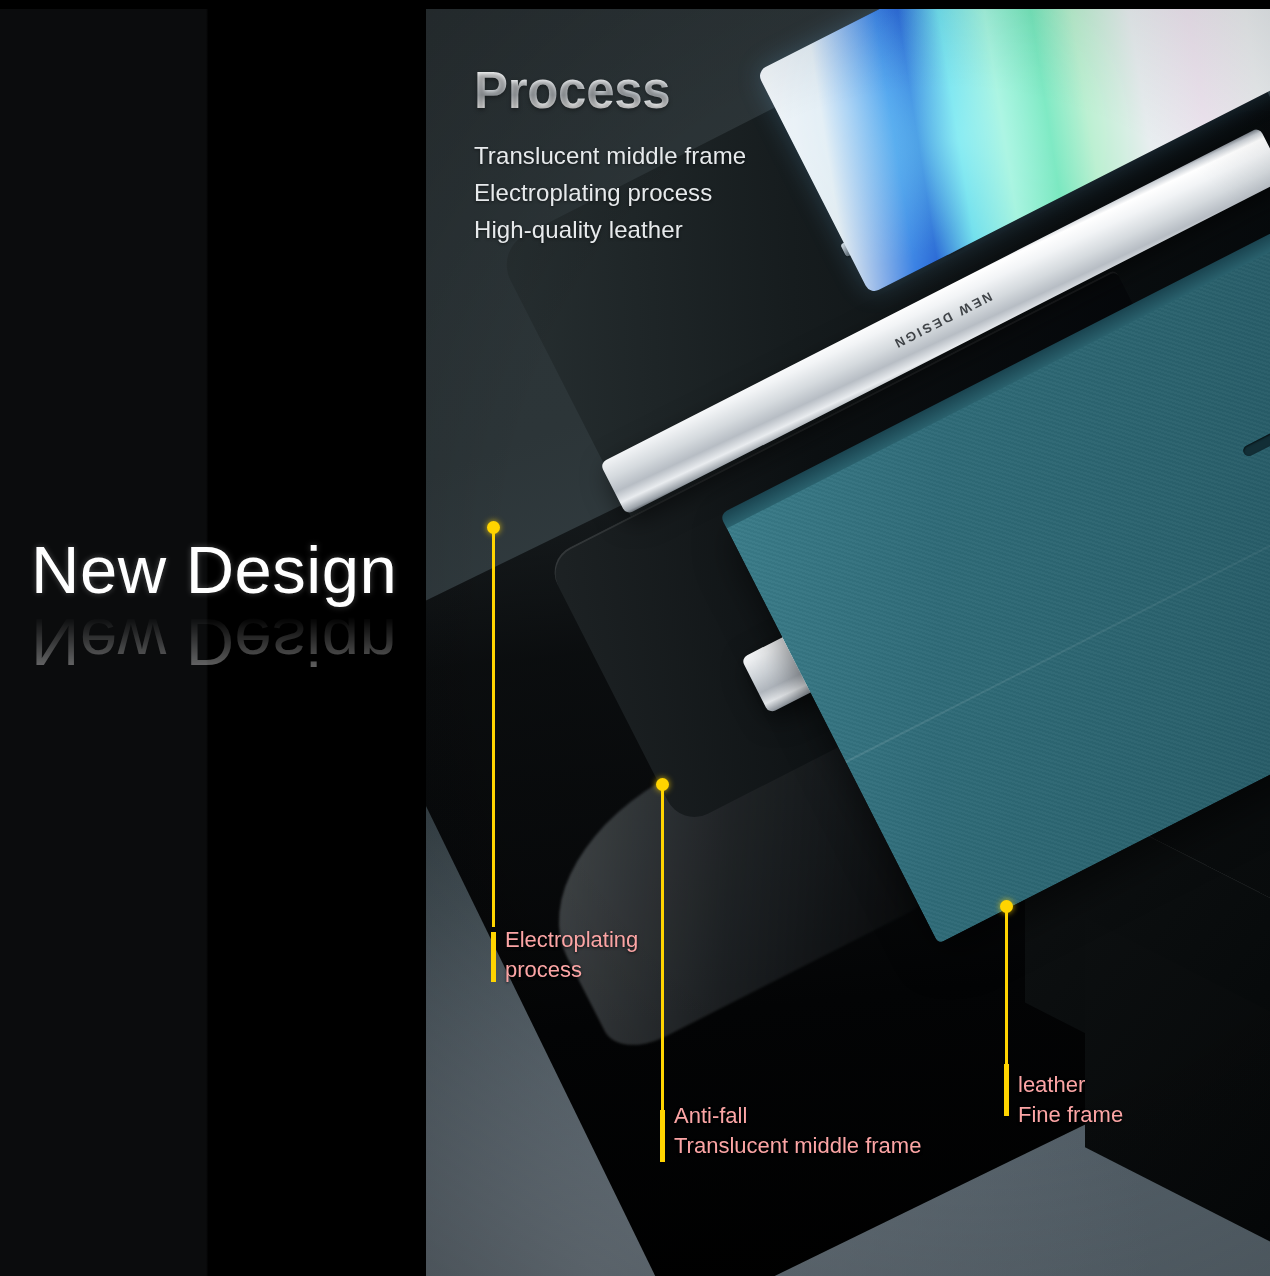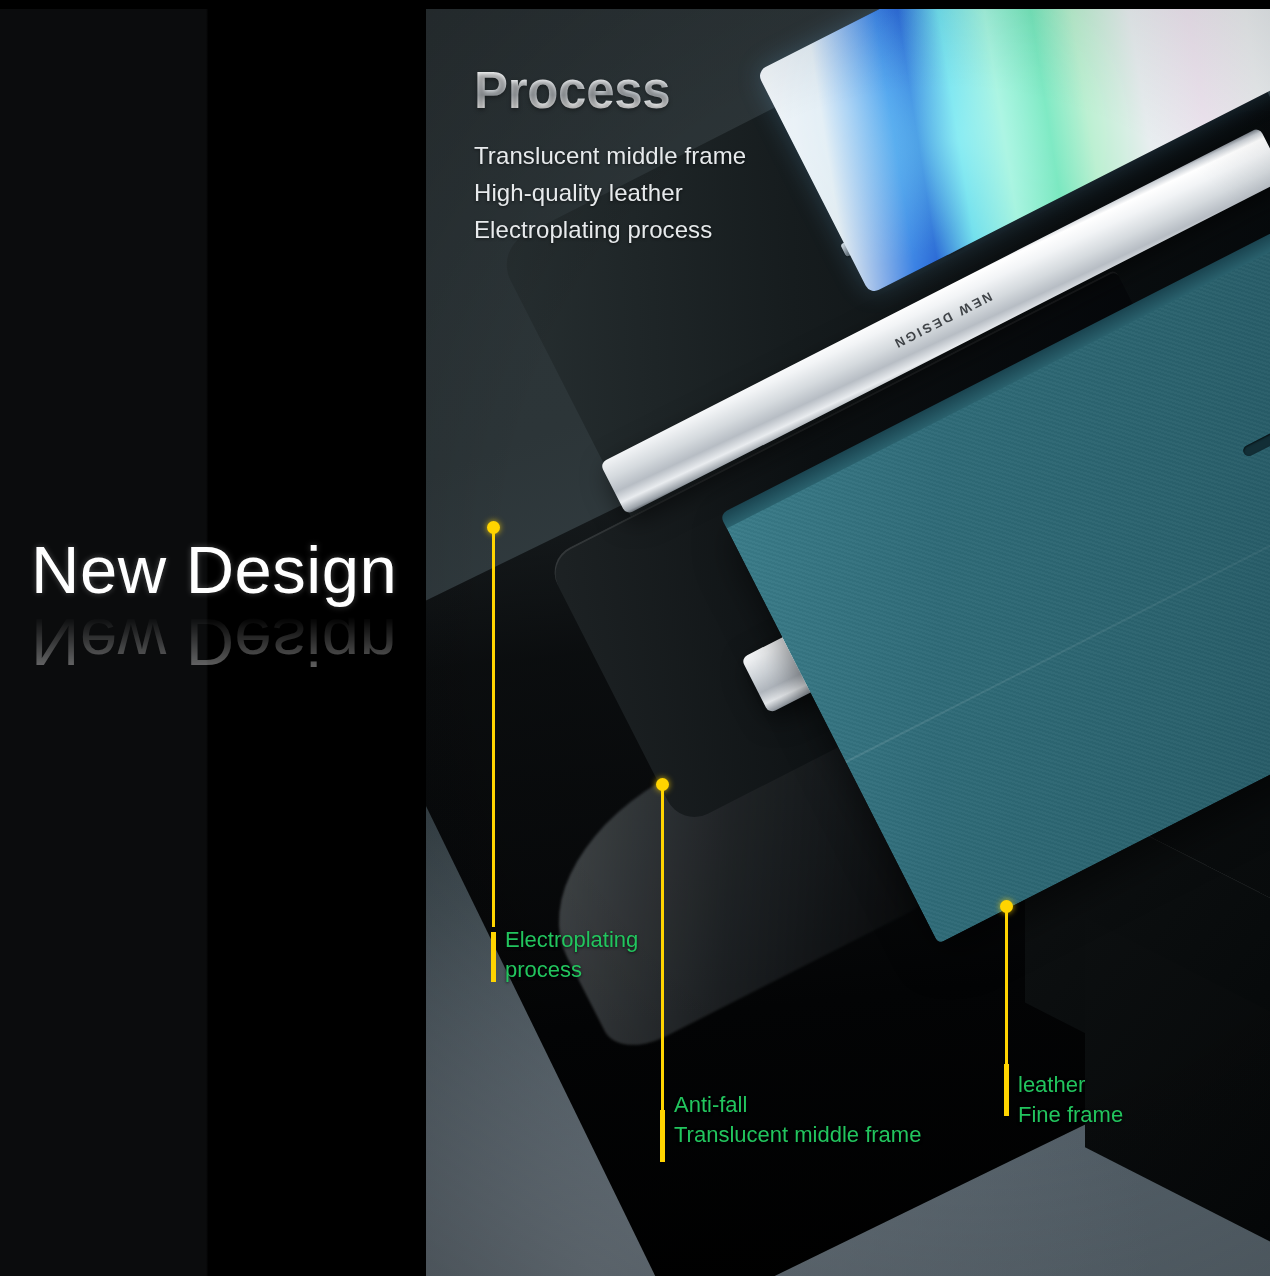--- a/index.html
+++ b/index.html
@@ -231,39 +231,39 @@
     left:-6px;top:-6px;
   }
   .callout .stem{
     position:absolute;left:-1px;top:0;width:2.5px;background:#ffd400;
   }
   .callout .tick{
     position:absolute;width:5px;background:#ffd400;left:-2px;
   }
   .callout .label{
     position:absolute;
-    color:#22c55e;
+    color:#fca5a5;
     font-size:22px;
     line-height:30px;
     font-weight:400;
     white-space:nowrap;
     text-shadow:0 1px 3px rgba(0,0,0,.75);
   }
 
   
   #callout-electroplating{left:493px;top:527px;}
   #callout-electroplating .stem{height:400px;}
   #callout-electroplating .tick{top:405px;height:50px;}
   #callout-electroplating .label{left:12px;top:398px;}
 
   
   #callout-antifall{left:662px;top:784px;}
   #callout-antifall .stem{height:330px;}
   #callout-antifall .tick{top:326px;height:52px;}
-  #callout-antifall .label{left:12px;top:306px;}
+  #callout-antifall .label{left:12px;top:317px;}
 
   
   #callout-leather{left:1006px;top:906px;}
   #callout-leather .stem{height:160px;}
   #callout-leather .tick{top:158px;height:52px;}
   #callout-leather .label{left:12px;top:164px;}
 
   .vignette{
     position:absolute;inset:0;pointer-events:none;
     background:radial-gradient(130% 95% at 62% 45%, rgba(0,0,0,0) 40%, rgba(0,0,0,.45) 100%);
@@ -316,22 +316,22 @@
       <div class="newdesign-reflect">New Design</div>
     </div>
   </div>
   <div class="left-vert-edge"></div>
   <div class="top-black-bar"></div>
 
   <div class="headline">
     <h1>Process</h1>
     <div class="sub">
       <div>Translucent middle frame</div>
+      <div>Electroplating process</div>
       <div>High-quality leather</div>
-      <div>Electroplating process</div>
     </div>
   </div>
 
   <div class="callout" id="callout-electroplating">
     <div class="dot"></div>
     <div class="stem"></div>
     <div class="tick"></div>
     <div class="label">
       <div>Electroplating</div>
       <div>process</div>

